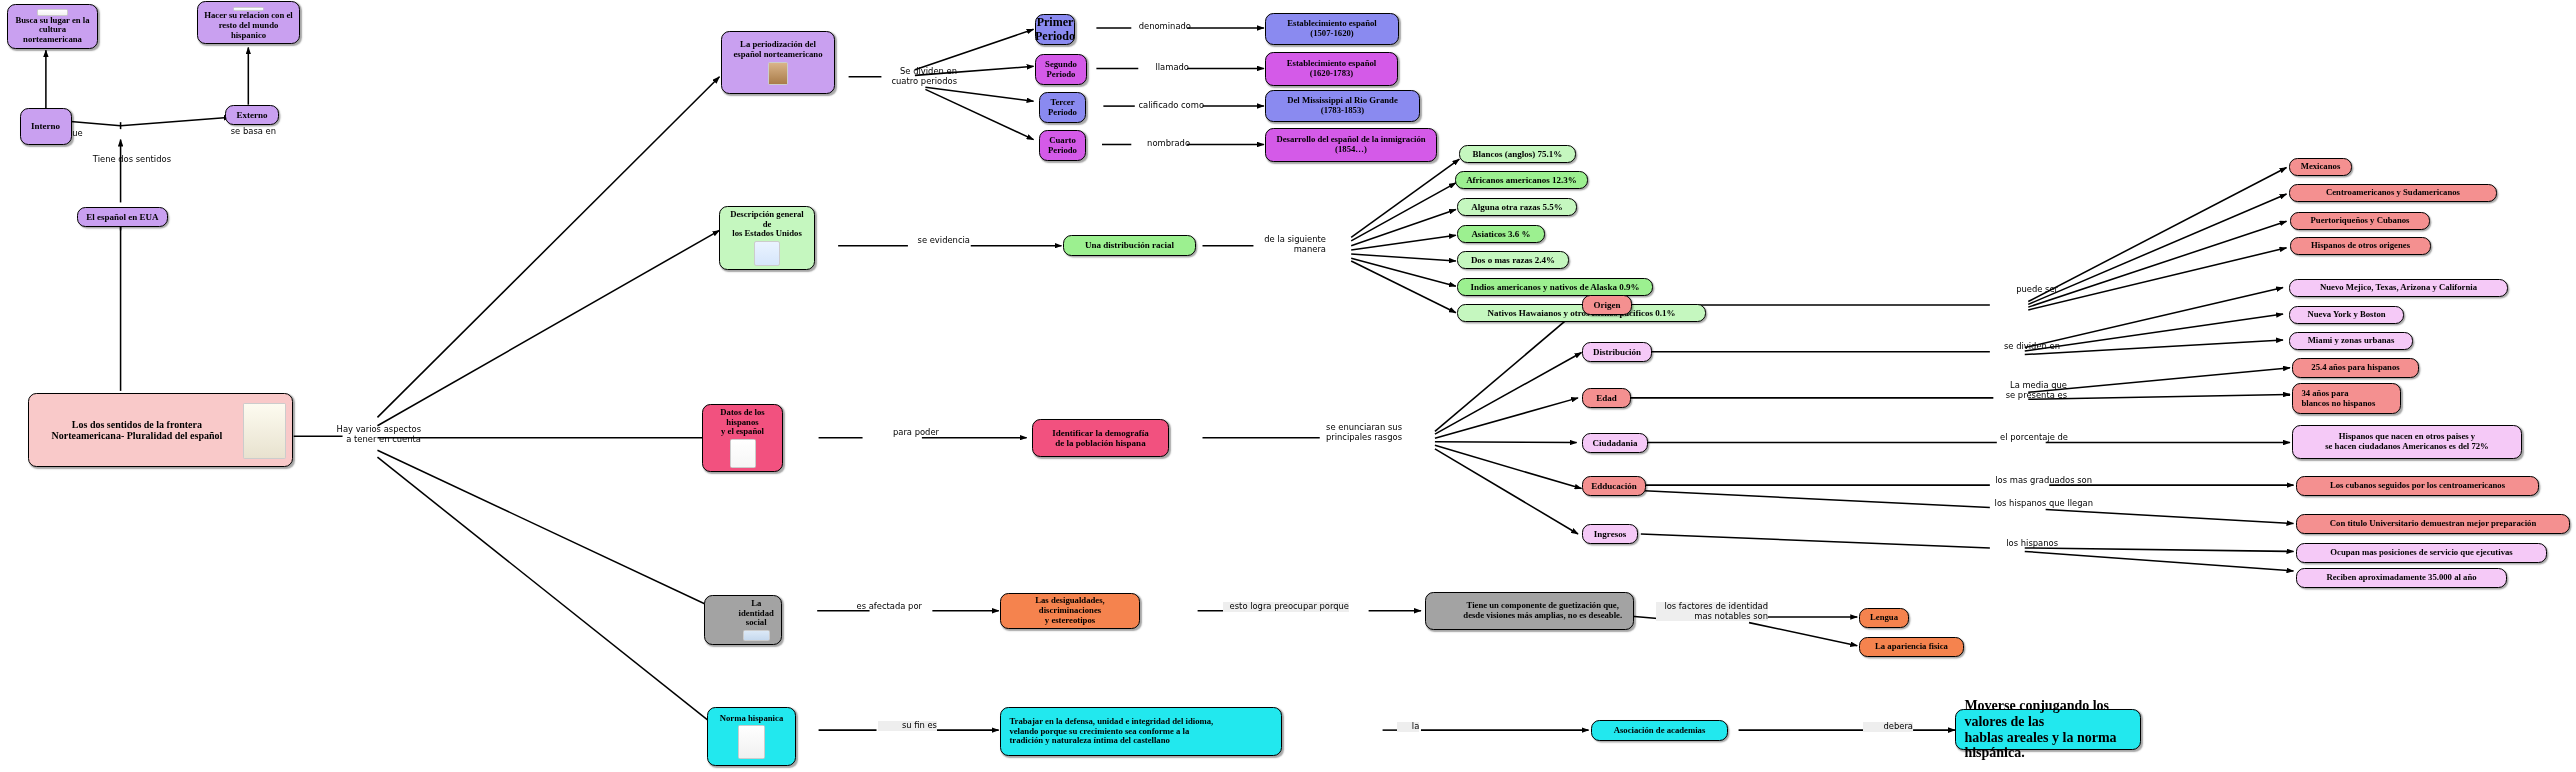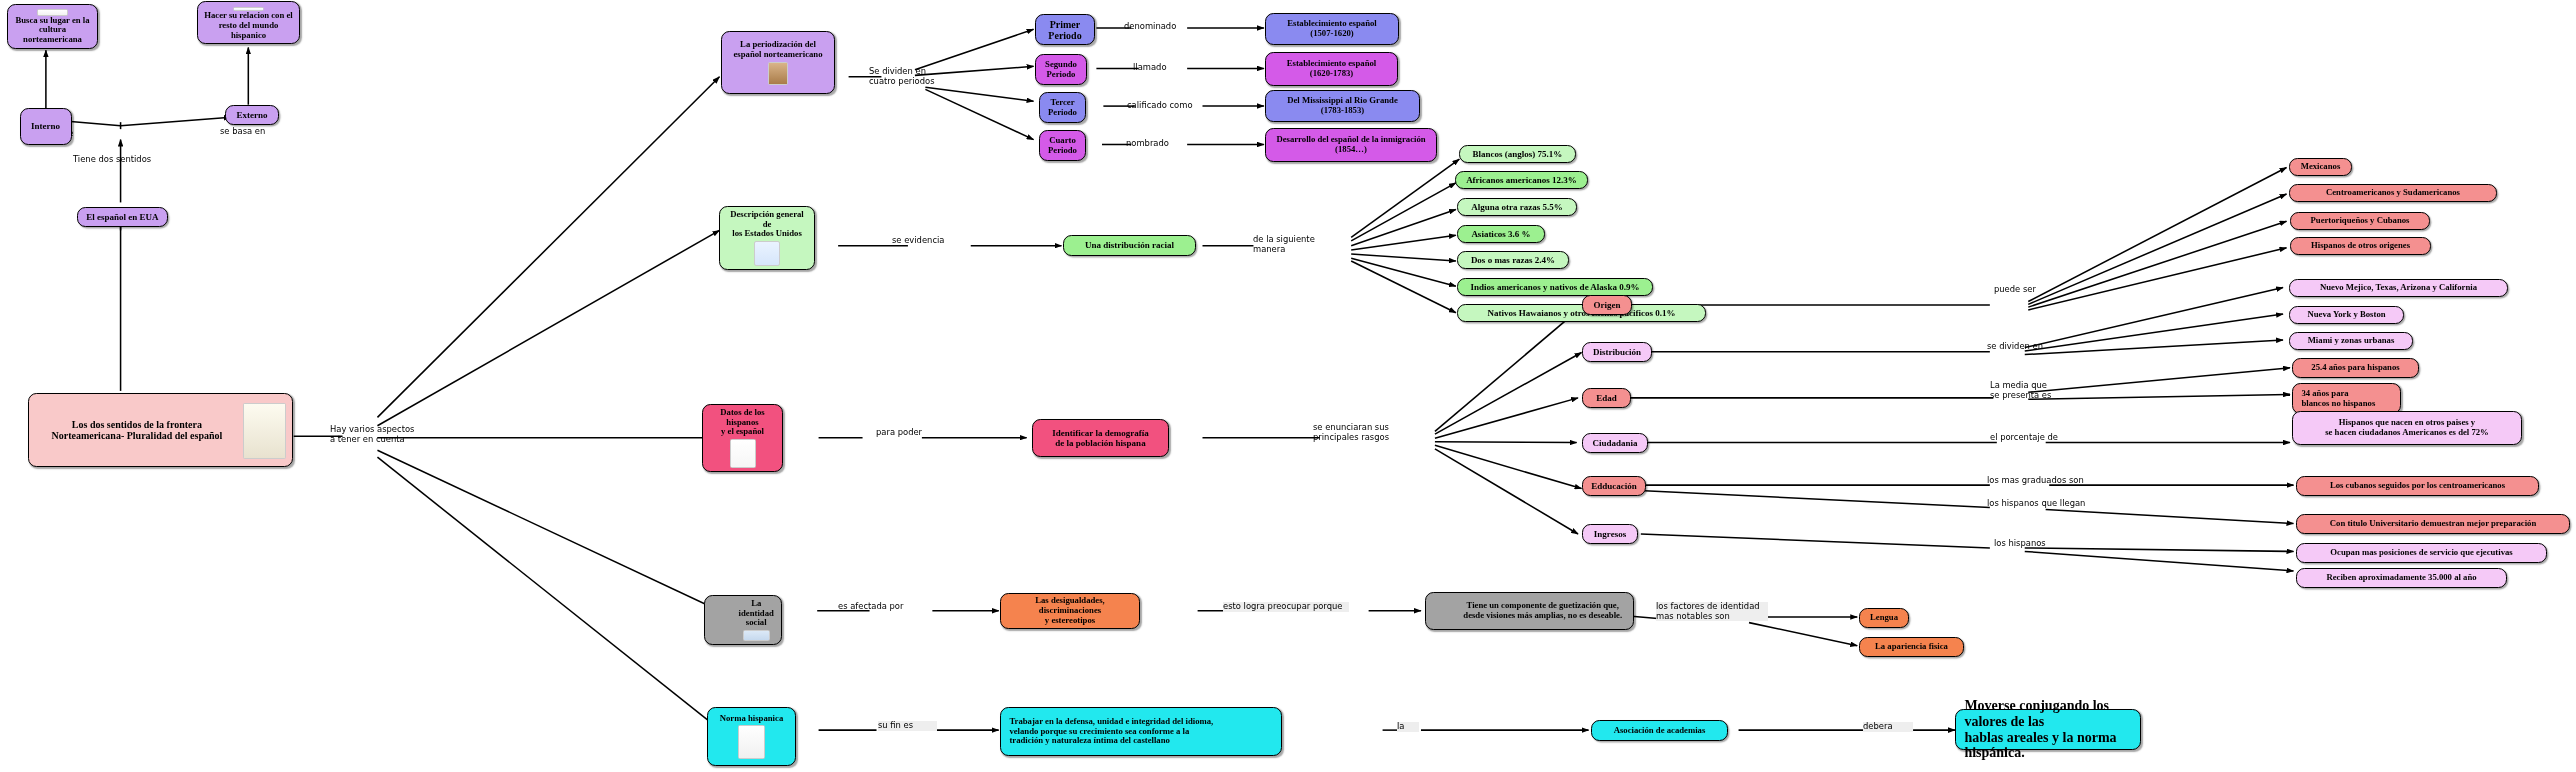--- a/index.html
+++ b/index.html
@@ -6,21 +6,21 @@
   html,body{margin:0;padding:0;background:#ffffff;}
   body{font-family:"Liberation Serif", serif;}
   #canvas{position:relative;width:2576px;height:772px;background:#ffffff;overflow:hidden;}
   svg#edges{position:absolute;left:0;top:0;width:2576px;height:772px;pointer-events:none;}
   .node{position:absolute;box-sizing:border-box;border:1px solid #000;border-radius:8.4px;
         display:flex;flex-direction:column;align-items:center;justify-content:center;
         text-align:center;font-weight:bold;color:#000;padding:2.8px 5.6px;line-height:1.12;
         box-shadow:1.4px 1.4px 1.4px rgba(0,0,0,.35);}
   .node .txt{white-space:pre-line;}
   .lbl{position:absolute;font-family:"DejaVu Sans", sans-serif;font-weight:normal;
-       color:#000;text-align:left;line-height:1.15;white-space:pre-line;background:transparent;}
+       color:#000;text-align:right;line-height:1.15;white-space:pre-line;background:transparent;}
   .lbl.shade{background:#eeeeee;}
   .thumb{margin-top:2.1px;background:#fff;border:0.7px solid #ccc;display:block;}
   
   .c-violet{background:#c9a0f0;}
   .c-blueper{background:#8a8af0;}
   .c-magenta{background:#d45ae8;}
   .c-pinkroot{background:#f9c9c9;}
   .c-greenlite{background:#c5f7bf;}
   .c-green{background:#9cf090;}
   .c-hotpink{background:#f2517f;}
@@ -182,21 +182,21 @@
 
   <div class="node c-violet" style="left:721px;top:31px;width:114px;height:63px;font-size:8.7px;">
     <span class="txt">La periodización del
 español norteamericano</span>
     <span class="thumb" style="width:18px;height:21px;background:linear-gradient(#d9b489,#a97c49);border-radius:1.4px;"></span>
   </div>
 
   <div class="lbl" style="left:869px;top:67px;width:88px;font-size:8.4px;">Se dividen en
 cuatro periodos</div>
 
-  <div class="node c-blueper" style="left:1035px;top:14px;width:60px;height:31px;font-size:10px;justify-content:flex-end;">
+  <div class="node c-blueper" style="left:1035px;top:14px;width:40px;height:31px;font-size:12px;">
       <span class="txt">Primer
 Periodo</span>
     </div>
   <div class="node c-magenta" style="left:1035px;top:54px;width:52px;height:31px;font-size:8.7px;">
       <span class="txt">Segundo
 Periodo</span>
     </div>
   <div class="node c-blueper" style="left:1039px;top:92px;width:47px;height:31px;font-size:8.7px;">
       <span class="txt">Tercer
 Periodo</span>
@@ -333,21 +333,21 @@
     </div>
 
   <div class="node c-salmon" style="left:2292px;top:358px;width:127px;height:19.6px;font-size:8.7px;">
       <span class="txt">25.4 años para hispanos</span>
     </div>
   <div class="node c-salmon" style="left:2292px;top:383px;width:109px;height:31px;font-size:8.7px;align-items:flex-start;text-align:left;padding-left:8.4px;">
       <span class="txt">34 años para
 blancos no hispanos</span>
     </div>
 
-  <div class="node c-lilac" style="left:2292px;top:411px;width:230px;height:34px;font-size:8.7px;">
+  <div class="node c-lilac" style="left:2292px;top:425px;width:230px;height:34px;font-size:8.7px;">
       <span class="txt">Hispanos que nacen en otros  paises y
 se hacen ciudadanos Americanos es del 72%</span>
     </div>
 
   <div class="node c-salmon" style="left:2296px;top:476px;width:243px;height:19.6px;font-size:8.7px;">
       <span class="txt">Los cubanos seguidos por los centroamericanos</span>
     </div>
   <div class="node c-salmon" style="left:2296px;top:514px;width:274px;height:19.6px;font-size:8.7px;">
       <span class="txt">Con titulo Universitario demuestran mejor preparación</span>
     </div>

